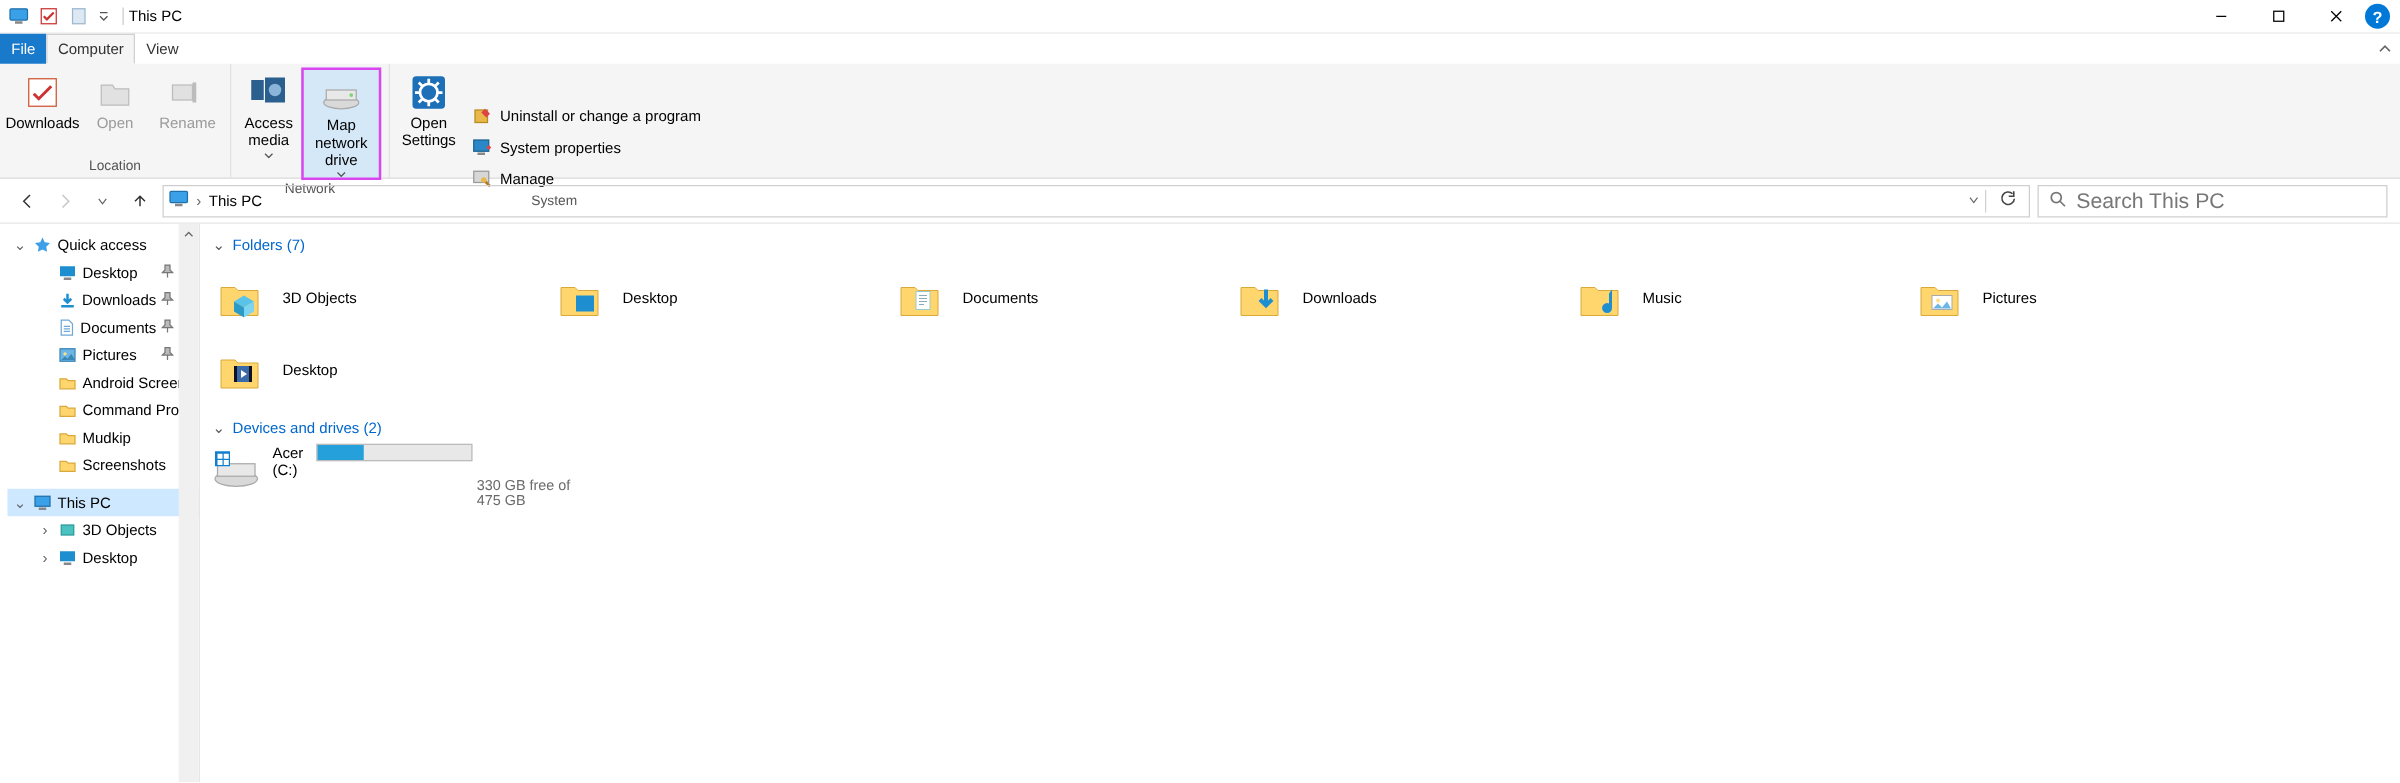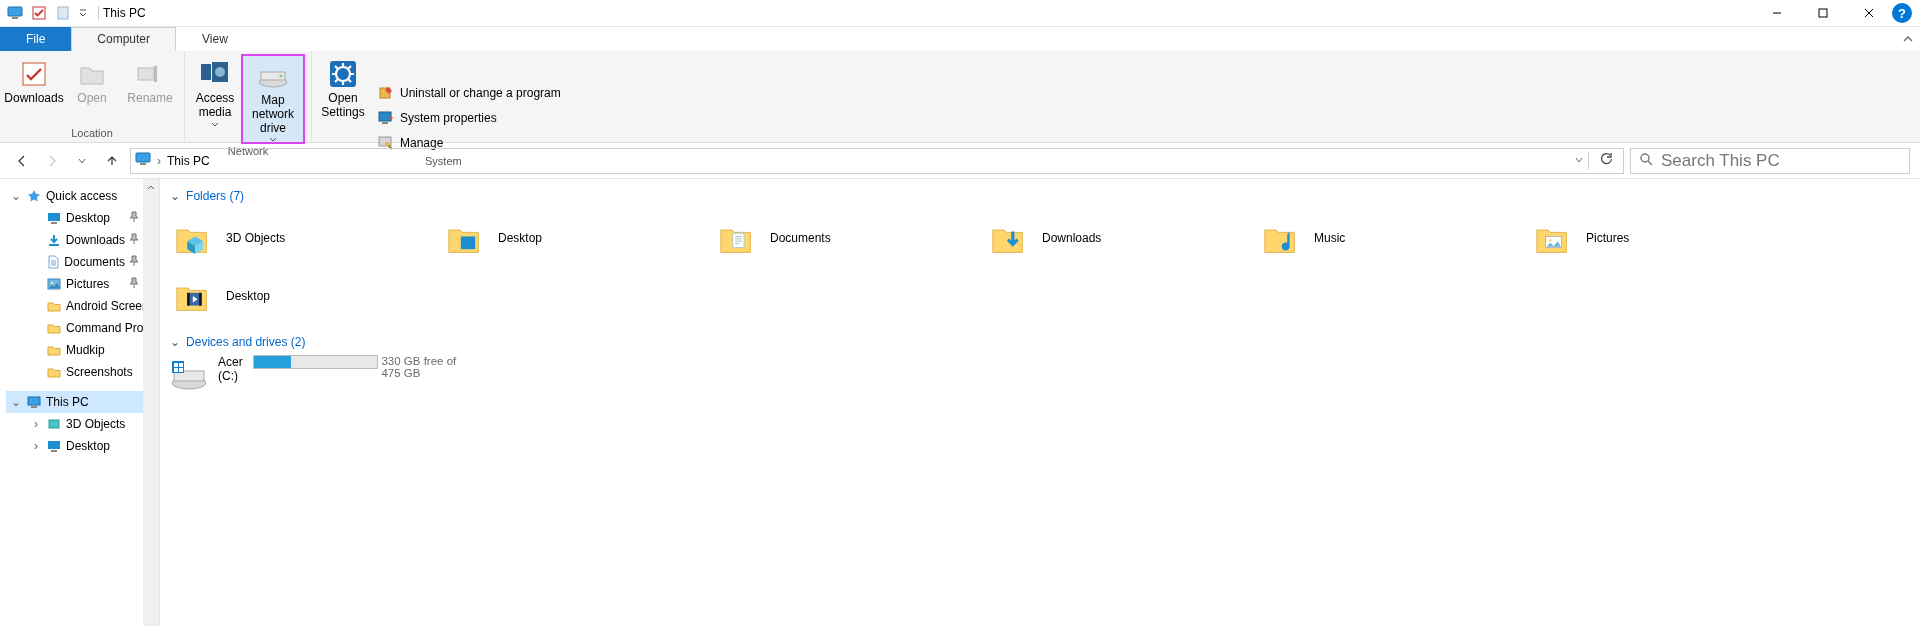--- a/index.html
+++ b/index.html
@@ -10,21 +10,21 @@
 .qat { display: flex; align-items: center; gap: 6px; padding-left: 6px; }
 .qat-icon { width: 18px; height: 18px; display: inline-flex; align-items: center; justify-content: center; }
 .qat-sep { width: 1px; height: 14px; background: #ccc; margin: 0 4px; }
 .titlebar-spacer { flex: 1; }
 .winbtn { width: 46px; height: 27px; display: flex; align-items: center; justify-content: center; }
 .winbtn svg { width: 10px; height: 10px; }
 .help-btn { width: 20px; height: 20px; border-radius: 50%; background: #0078d7; color: #fff; display:flex; align-items:center; justify-content:center; margin-right: 8px; font-weight:bold; font-size:13px; }
 
 
 .ribbon-tabs { height: 24px; display: flex; align-items: stretch; background: #fff; }
-.tab { padding: 0 25px; display: flex; align-items: center; color: #333; border:1px solid transparent; }
+.tab { padding: 0 8px; display: flex; align-items: center; color: #333; border:1px solid transparent; }
 .tab.file { background: #1979ca; color: #fff; }
 .tab.active { border: 1px solid #d0d0d0; border-bottom-color: #f5f5f5; background:#f5f5f5; }
 .ribbon-collapse { margin-left: auto; padding: 0 6px; display:flex; align-items:center; color:#5a5a5a; }
 
 
 .ribbon { height: 92px; background: #f5f5f5; border-bottom:1px solid #dcdcdc; display:flex; }
 .group { padding: 3px 6px 0 6px; display:flex; flex-direction:column; align-items:center; border-right:1px solid #e2e2e2; }
 .group-buttons { display:flex; gap:2px; flex:1; }
 .bigbtn { width: 56px; display:flex; flex-direction:column; align-items:center; justify-content:flex-start; padding-top:4px; gap:2px; text-align:center; line-height:1.15; }
 .bigbtn.selected { border:2px solid #d946ef; background:#d5e8f8;justify-content:space-between; }
@@ -64,21 +64,21 @@
 .sect-header .chev { color:#555; }
 .folders-grid { display:flex; flex-wrap:wrap; gap: 0 36px; margin-bottom:10px; }
 .folder-item { width:236px; height:58px; display:flex; align-items:center; gap:12px; }
 .folder-item .fico { width:44px; height:44px; display:flex; align-items:center; justify-content:center; }
 .drives-row { display:flex; gap:36px; }
 .drive-item { width:240px; display:flex; gap:10px; align-items:flex-start; }
 .drive-item .dico { width:40px; height:40px; display:flex; align-items:center; justify-content:center; }
 .drive-meta { flex:1; display:flex; gap:3px; }
 .drive-bar { width:190px; height:14px; border:1px solid #bcbcbc; background:#e8e8e8; }
 .drive-bar .fill { height:100%; background:#26a0da; }
-.drive-free { color:#6a6a6a; font-size:11.5px; }
+.drive-free { color:#6a6a6a; font-size:11.5px;margin-top:28px; }
 
 
 .folder-shape { width:40px; height:32px; }
 </style>
 </head>
 <body>
 
 <div class="titlebar">
   <div class="qat">
     <span class="qat-icon">

